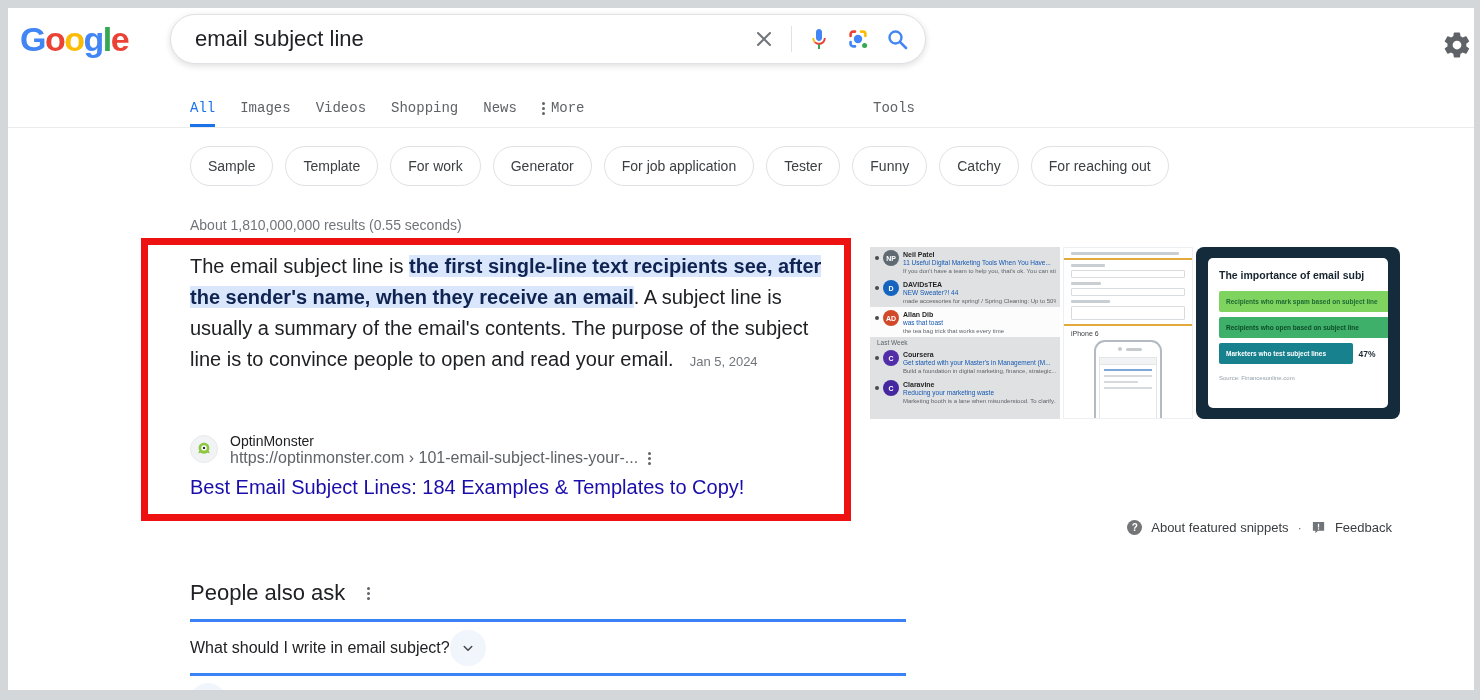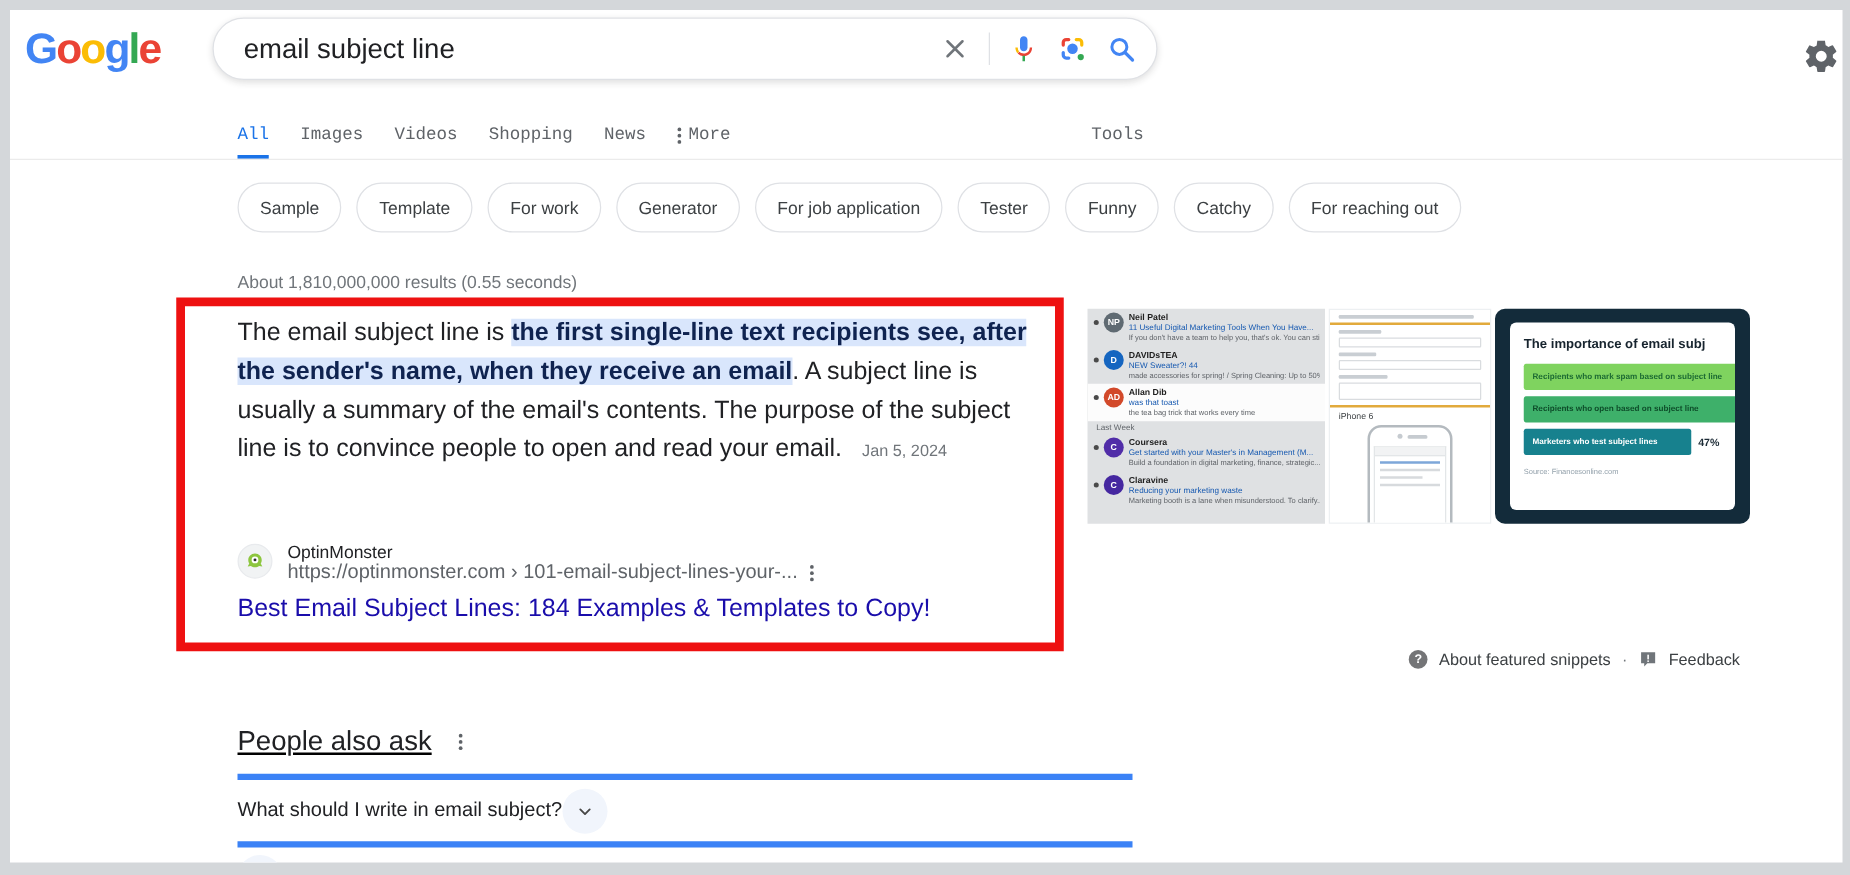--- a/index.html
+++ b/index.html
@@ -86,24 +86,24 @@
   .chart-src { font-size:6px; color:#93a1ab; margin-top:11px; }
 
   
   .snip-footer { position:absolute; right:82px; top:512px; display:flex; align-items:center; gap:9px; font-size:13px; color:#3c4043; }
   .help-circle { width:15px; height:15px; border-radius:50%; background:#747577; color:#fff; font-size:10px; font-weight:bold;
     display:flex; align-items:center; justify-content:center; cursor:pointer; }
   .snip-footer .dot { color:#70757a; }
   .snip-link { cursor:pointer; }
 
   
-  .paa-head { position:absolute; left:182px; top:572px; display:flex; align-items:center; gap:22px;text-decoration:underline; }
+  .paa-head { position:absolute; left:182px; top:572px; display:flex; align-items:center; gap:22px; }
   .paa-title { font-size:22px; color:#202124; }
   .paa-list { position:absolute; left:182px; top:611px; width:716px; }
-  .paa-row { height:54px; border-top:5px solid #3b82f6; display:flex; align-items:center; justify-content:flex-start; cursor:pointer; }
+  .paa-row { height:54px; border-top:3px solid #3b82f6; display:flex; align-items:center; justify-content:flex-start; cursor:pointer; }
   .paa-row:last-child { border-bottom:1px solid #ececec; }
   .paa-q { font-size:16px; color:#202124; }
   .chev { width:36px; height:36px; border-radius:50%; background:#f1f5fc; display:flex; align-items:center; justify-content:center; margin-right:4px; }
 </style>
 </head>
 <body>
 
 <div class="page">
 
   <div class="logo">

